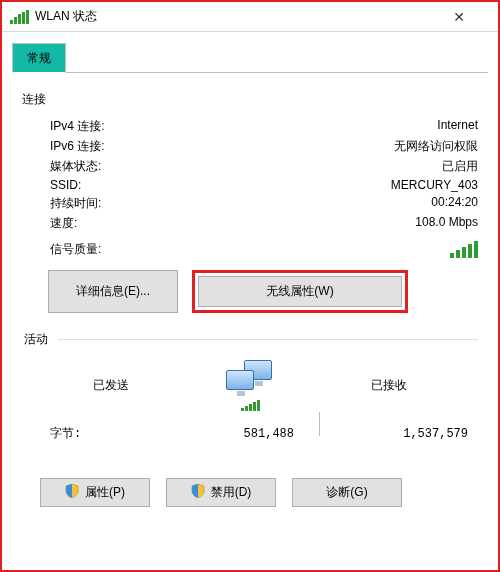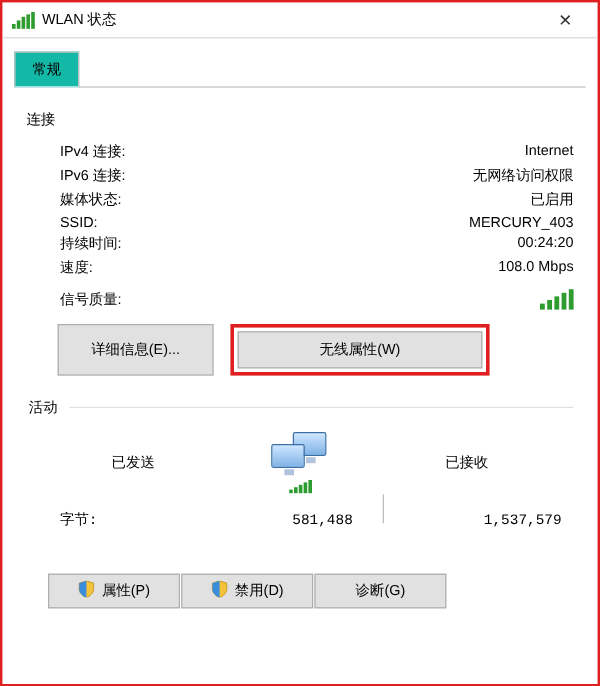--- a/index.html
+++ b/index.html
@@ -9,21 +9,21 @@
     font-size: 12px;
     color:#000;
     background:#fff;
     width:500px; height:572px;
     border:2px solid #e02020;
     position:relative;
   }
   .titlebar {
     height:30px;
     display:flex; align-items:center;
-    padding:0 4px 0 8px;
+    padding:0 16px 0 8px;
     border-bottom:1px solid #d9d9d9;
   }
   .titlebar .sigicon { margin-right:6px; display:inline-flex; align-items:flex-end; gap:1px; height:14px;}
   .sigicon span { display:inline-block; width:3px; background:#2e9c2e; }
   .sigicon span:nth-child(1){height:4px;}
   .sigicon span:nth-child(2){height:7px;}
   .sigicon span:nth-child(3){height:10px;}
   .sigicon span:nth-child(4){height:12px;}
   .sigicon span:nth-child(5){height:14px;}
   .titlebar .title { font-size:12px; }
@@ -88,21 +88,21 @@
   .smallsig span:nth-child(3){height:7px;}
   .smallsig span:nth-child(4){height:9px;}
   .smallsig span:nth-child(5){height:11px;}
   .bytes-row{
     display:grid;
     grid-template-columns: 110px 1fr 30px 1fr;
     align-items:center; margin:14px 0 36px 28px;font-family:Liberation Mono, monospace;
   }
   .bytes-row .sep{width:1px;height:24px;background:#bbb; justify-self:center; margin-top:-20px;}
   .bytes-row .val{text-align:right; padding-right:10px;}
-  .footer-btns{display:flex;gap:1px;margin:0 0 0 18px;}
+  .footer-btns{display:flex;gap:16px;margin:0 0 0 18px;}
   .footer-btns .win-btn{display:flex;align-items:center;justify-content:center;gap:6px;padding:5px 0;width:110px;}
   .shield{display:inline-block;}
 </style>
 </head>
 <body>
 
 <div class="titlebar">
   <span class="sigicon">
     <span></span>
       <span></span>

